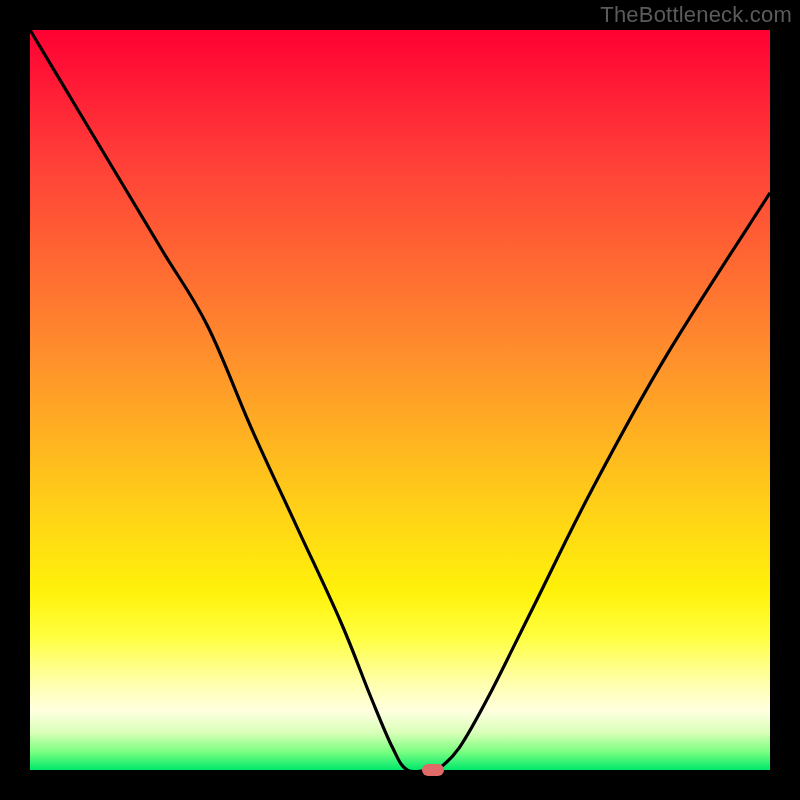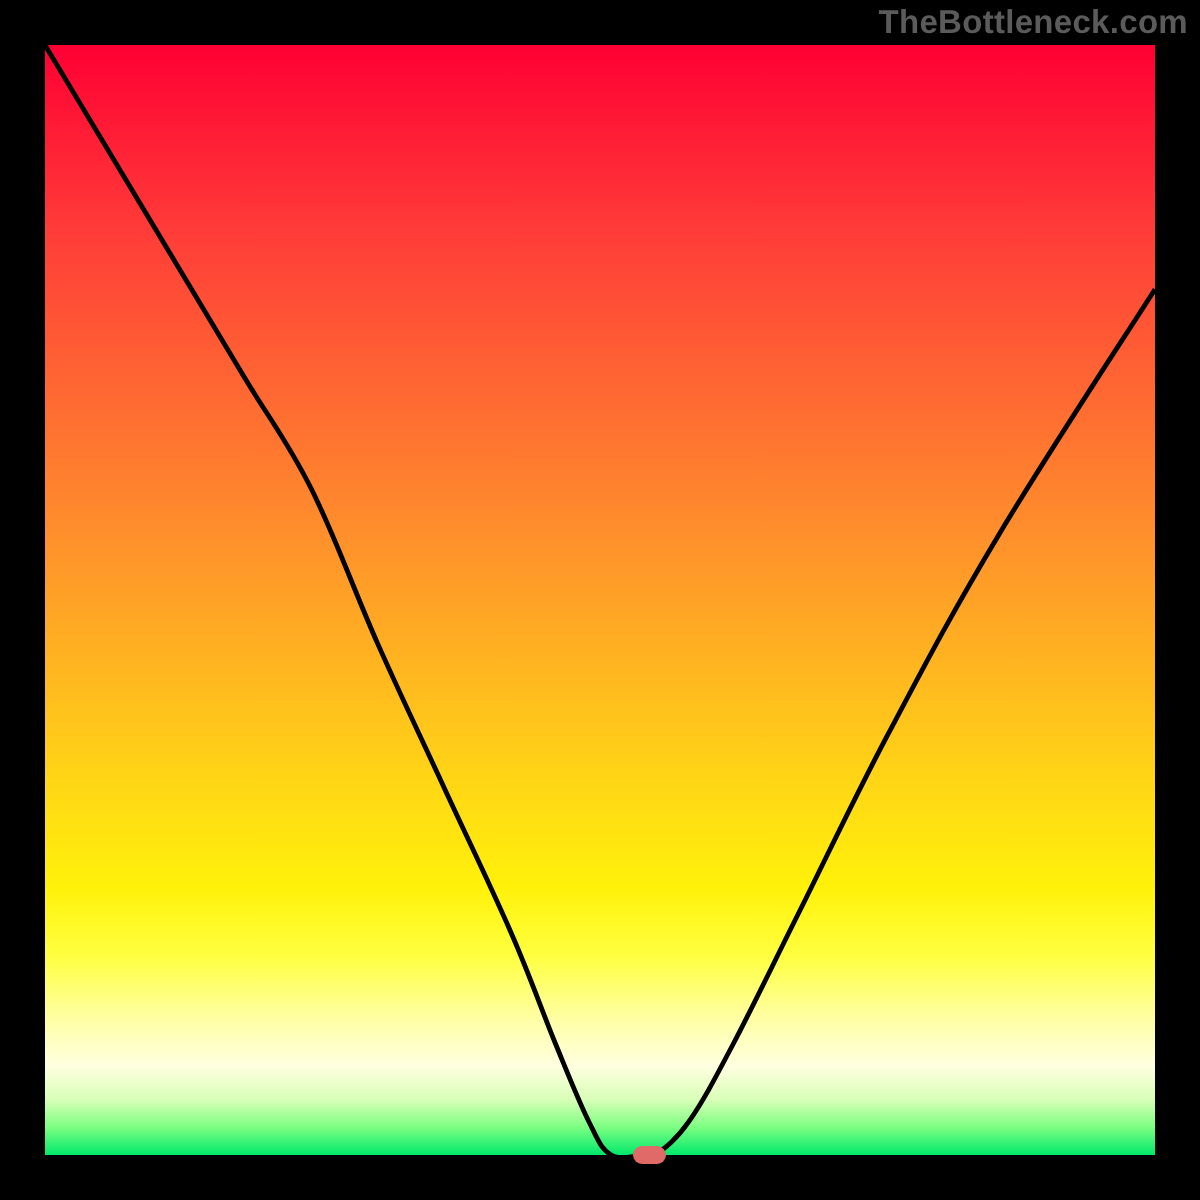--- a/index.html
+++ b/index.html
@@ -16,21 +16,21 @@
     width: 800px;
     height: 800px;
     background: #000;
   }
   .watermark {
     position: absolute;
     top: 2px;
     right: 8px;
     color: #5b5b5b;
     font-size: 22px;
-    font-weight: 700;
+    font-weight: 400;
     letter-spacing: 0.2px;
   }
   .plot {
     position: absolute;
     left: 30px;
     top: 30px;
     width: 740px;
     height: 740px;
   }
   .gradient-bg {

